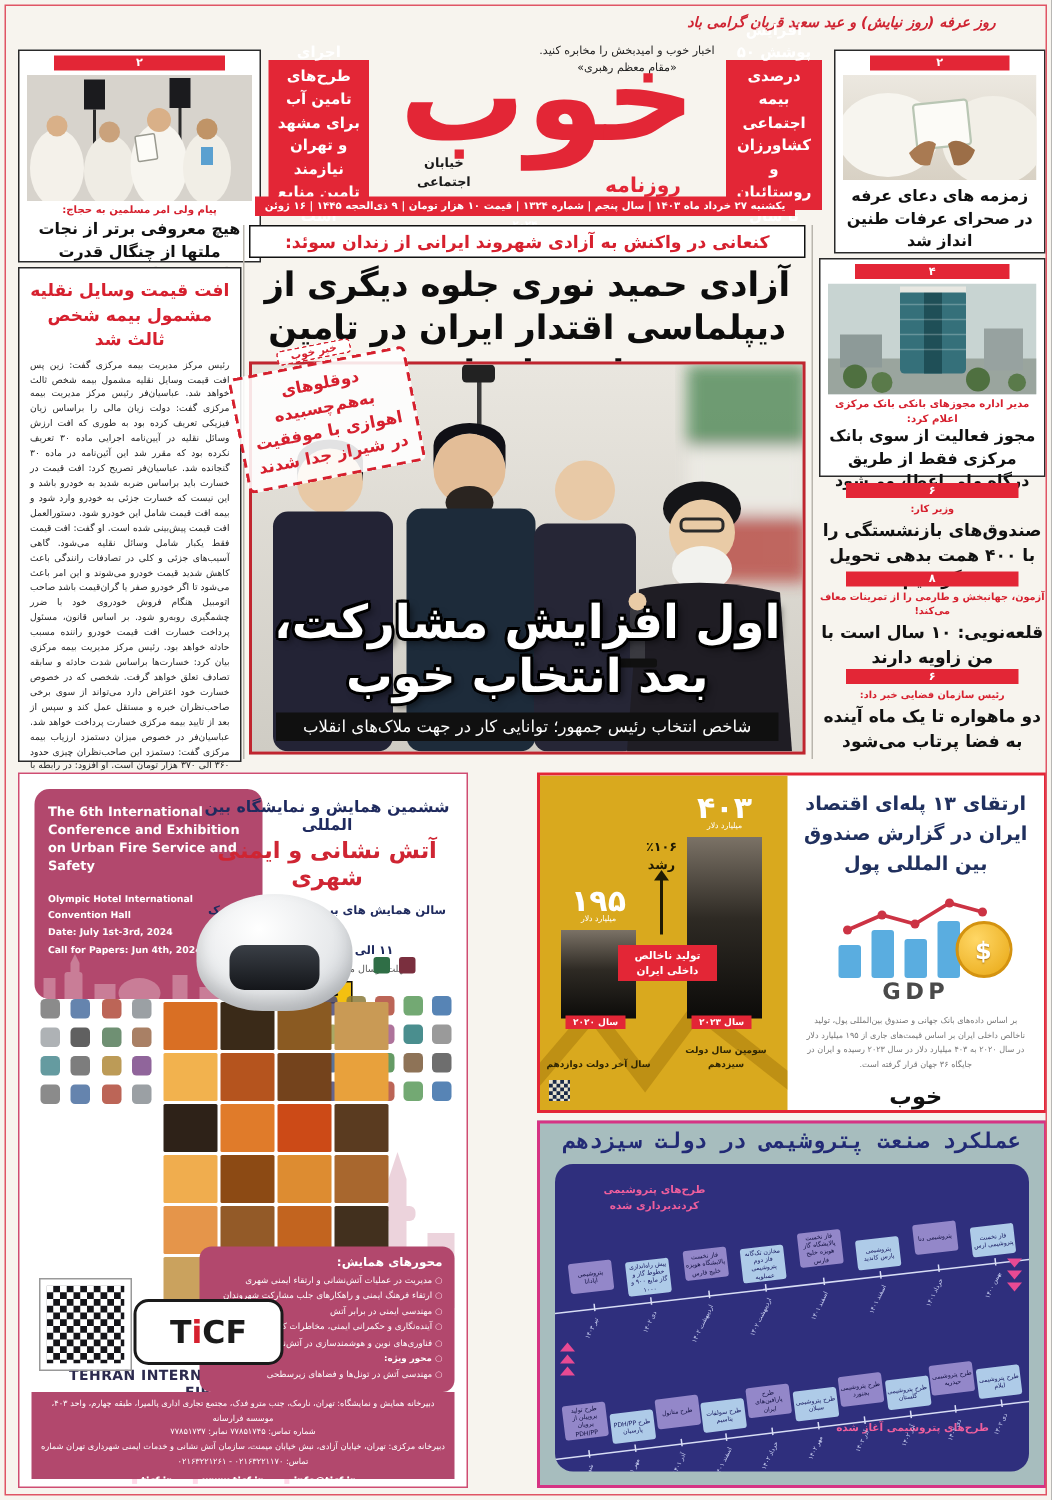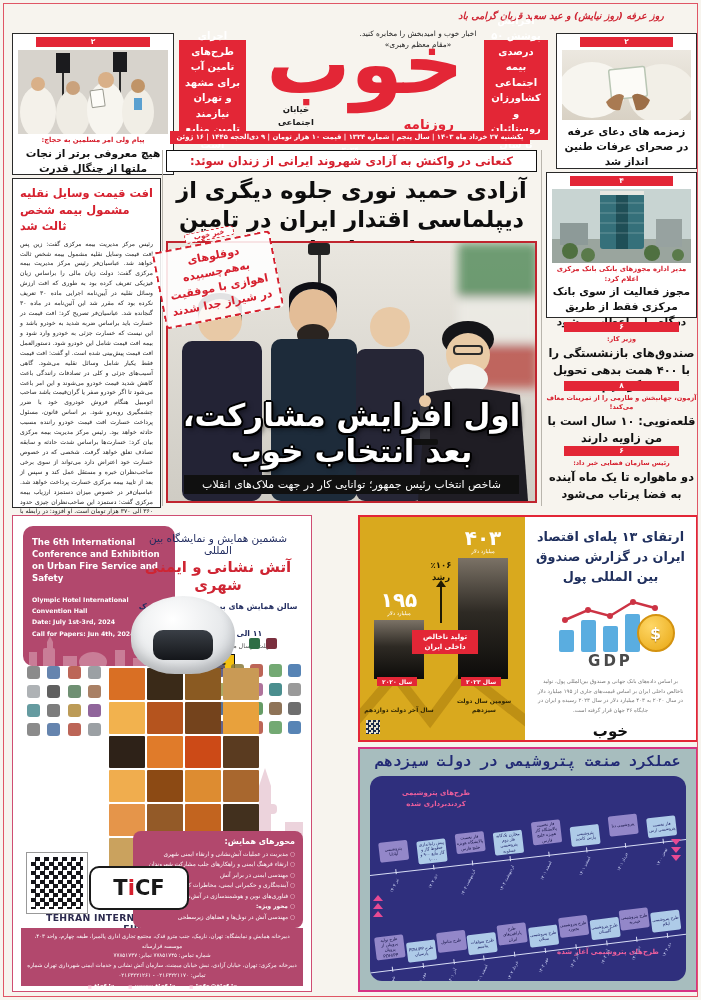--- a/index.html
+++ b/index.html
@@ -27,38 +27,38 @@
   #stamp{left:156px;top:221px;width:120px;transform:rotate(-11deg);z-index:6;text-align:center;}
   .stamp-label{display:inline-block;color:#d6202e;font-size:7px;font-weight:bold;border:1.5px dashed #d6202e;border-radius:3px;padding:0 8px;background:rgba(255,255,255,.92);margin-bottom:2px;}
   .stamp-box{border:2.5px dashed #d6202e;border-radius:4px;background:rgba(255,255,255,.88);color:#d6202e;font-weight:bold;font-size:11px;line-height:1.45;padding:5px 4px;}
   .ribbon{position:absolute;right:4px;top:166px;background:#e32636;color:#fff6dd;font-size:10px;font-weight:bold;padding:2px 8px;}
   .slogan-big{position:absolute;left:0;right:0;bottom:32px;text-align:center;font-size:31px;font-weight:bold;color:#fff;
     text-shadow:2px 0 0 #000,-2px 0 0 #000,0 2px 0 #000,0 -2px 0 #000,1.5px 1.5px 0 #000,-1.5px -1.5px 0 #000,1.5px -1.5px 0 #000,-1.5px 1.5px 0 #000,3px 3px 5px rgba(0,0,0,.55);}
   .subline{position:absolute;left:16px;right:16px;bottom:7px;background:#101010;color:#fdfdfd;font-size:11px;font-weight:normal;text-align:center;padding:3px 2px;}
   
   #hajj-box{left:12px;top:33px;width:162px;height:142px;}
   #insurance{left:12px;top:178px;width:149px;height:330px;padding:6px 7px;}
-  .ins-title{color:#d6202e;font-weight:bold;font-size:11.4px;text-align:left;line-height:1.45;margin-bottom:4px;}
+  .ins-title{color:#d6202e;font-weight:bold;font-size:11.4px;text-align:center;line-height:1.45;margin-bottom:4px;}
   .ins-body{font-size:6.1px;line-height:1.63;text-align:justify;color:#222;}
   .ins-more{color:#d6202e;font-size:7px;font-weight:bold;margin-top:3px;}
   
   #arafat-box{left:556px;top:33px;width:141px;height:136px;}
   #bank-box{left:546px;top:172px;width:151px;height:146px;}
   .rc-item{left:546px;width:151px;text-align:center;}
   .rc-kicker{color:#d6202e;font-size:6.5px;font-weight:bold;margin:2px 0 1px;line-height:1.4;}
   .rc-title{font-size:11.4px;font-weight:bold;line-height:1.45;color:#111;}
   .vrule{width:1px;background:#b9b5ad;top:150px;height:356px;}
   
   #poster{left:12px;top:515px;width:300px;height:477px;background:#fff;border:1.5px solid #cf4d72;box-sizing:border-box;overflow:hidden;}
   .pink-panel{position:absolute;left:10px;top:10px;width:152px;height:140px;background:#b2486d;border-radius:10px;color:#fff;padding:10px 9px;box-sizing:border-box;direction:ltr;text-align:left;overflow:hidden;}
   .en-title{font-size:8.6px;font-weight:bold;line-height:1.4;}
   .en-meta{font-size:6.2px;font-weight:bold;line-height:1.8;margin-top:10px;}
   .skyline{position:absolute;bottom:-4px;left:0;right:0;}
   .fa-block{position:absolute;right:10px;top:16px;width:166px;text-align:center;}
-  .fa-t1{font-size:10.5px;font-weight:normal;color:#1f2a5e;}
+  .fa-t1{font-size:10.5px;font-weight:bold;color:#1f2a5e;}
   .fa-t2{font-size:15px;font-weight:bold;color:#cf2533;margin-top:2px;}
   .fa-meta{font-size:7.8px;font-weight:bold;color:#1f2a5e;margin-top:6px;line-height:1.7;}
   .fa-deadline{font-size:6.4px;color:#555;margin-top:2px;}
   .org-logos{position:absolute;right:34px;top:122px;display:flex;gap:6px;}
   .org-logos i{width:11px;height:11px;border-radius:2px;display:block;}
   .isc{position:absolute;right:76px;top:138px;background:#f3c010;color:#111;font-weight:bold;font-size:10px;padding:1px 8px;border:1px solid #111;direction:ltr;}
   .helmet{position:absolute;left:118px;top:80px;width:104px;height:78px;background:radial-gradient(ellipse at 40% 30%,#ffffff 0%,#e8eaec 55%,#c4c9cf 100%);border-radius:52% 52% 44% 44%;box-shadow:inset 0 -8px 12px rgba(0,0,0,.18);z-index:4;}
   .visor{position:absolute;left:22px;top:34px;width:60px;height:30px;background:linear-gradient(#3a3f46,#14161a);border-radius:10px;}
   .collage{position:absolute;left:96px;top:152px;width:150px;height:208px;display:grid;grid-template-columns:repeat(4,1fr);grid-auto-rows:32px;gap:2px;z-index:2;}
   .collage i{display:block;border-radius:1px;}

